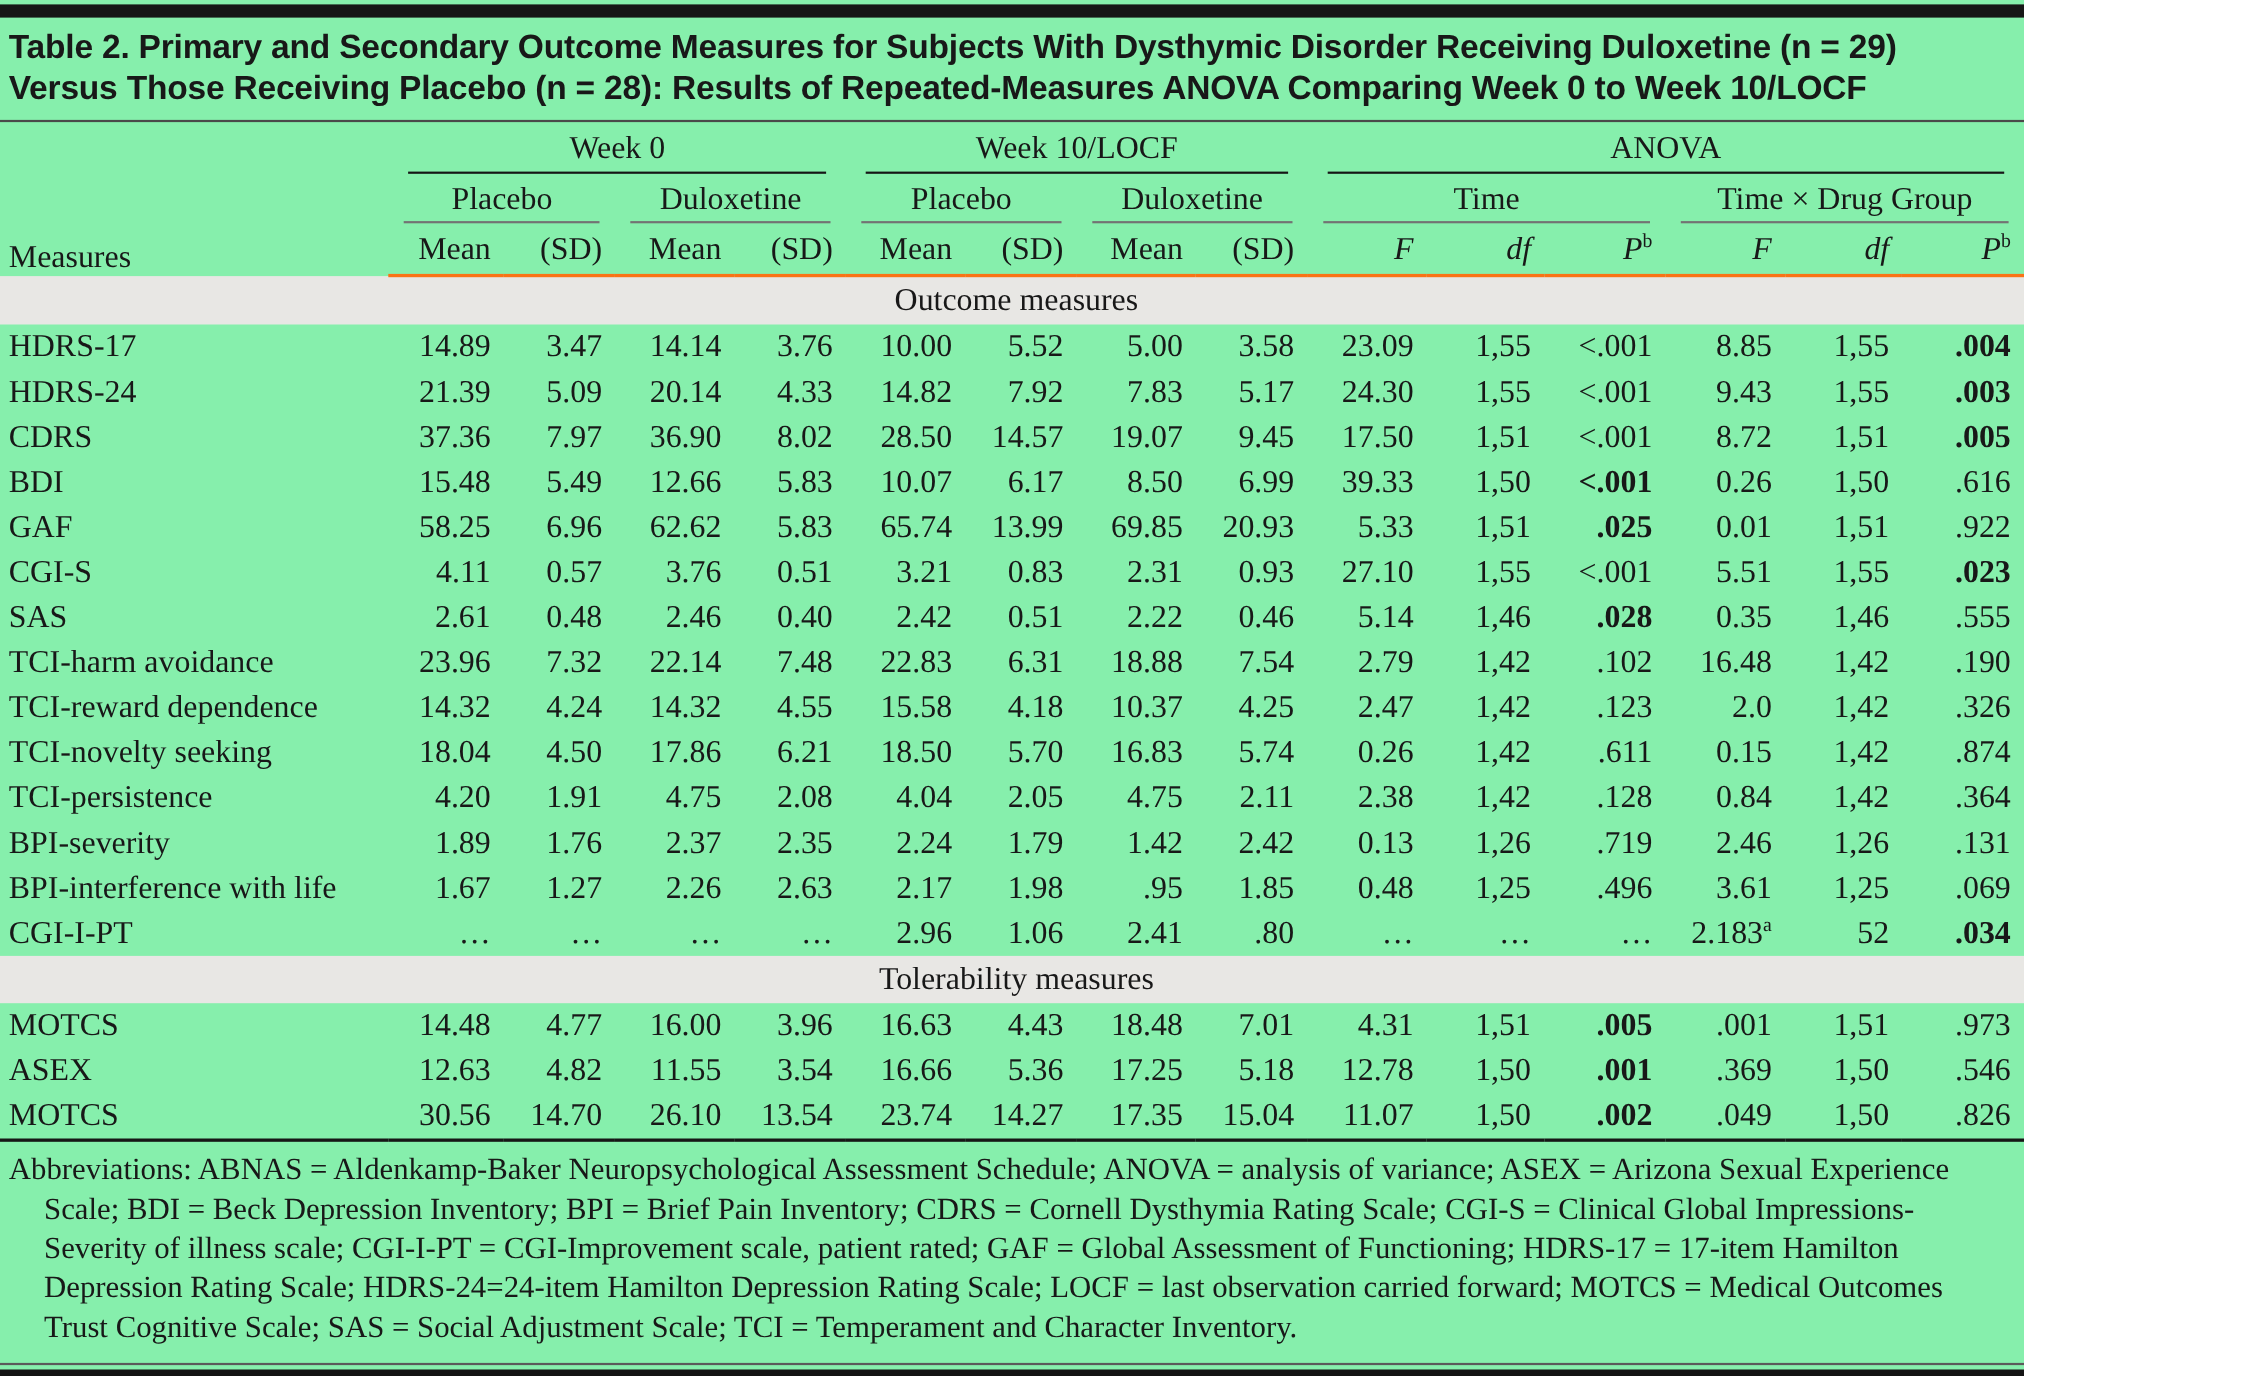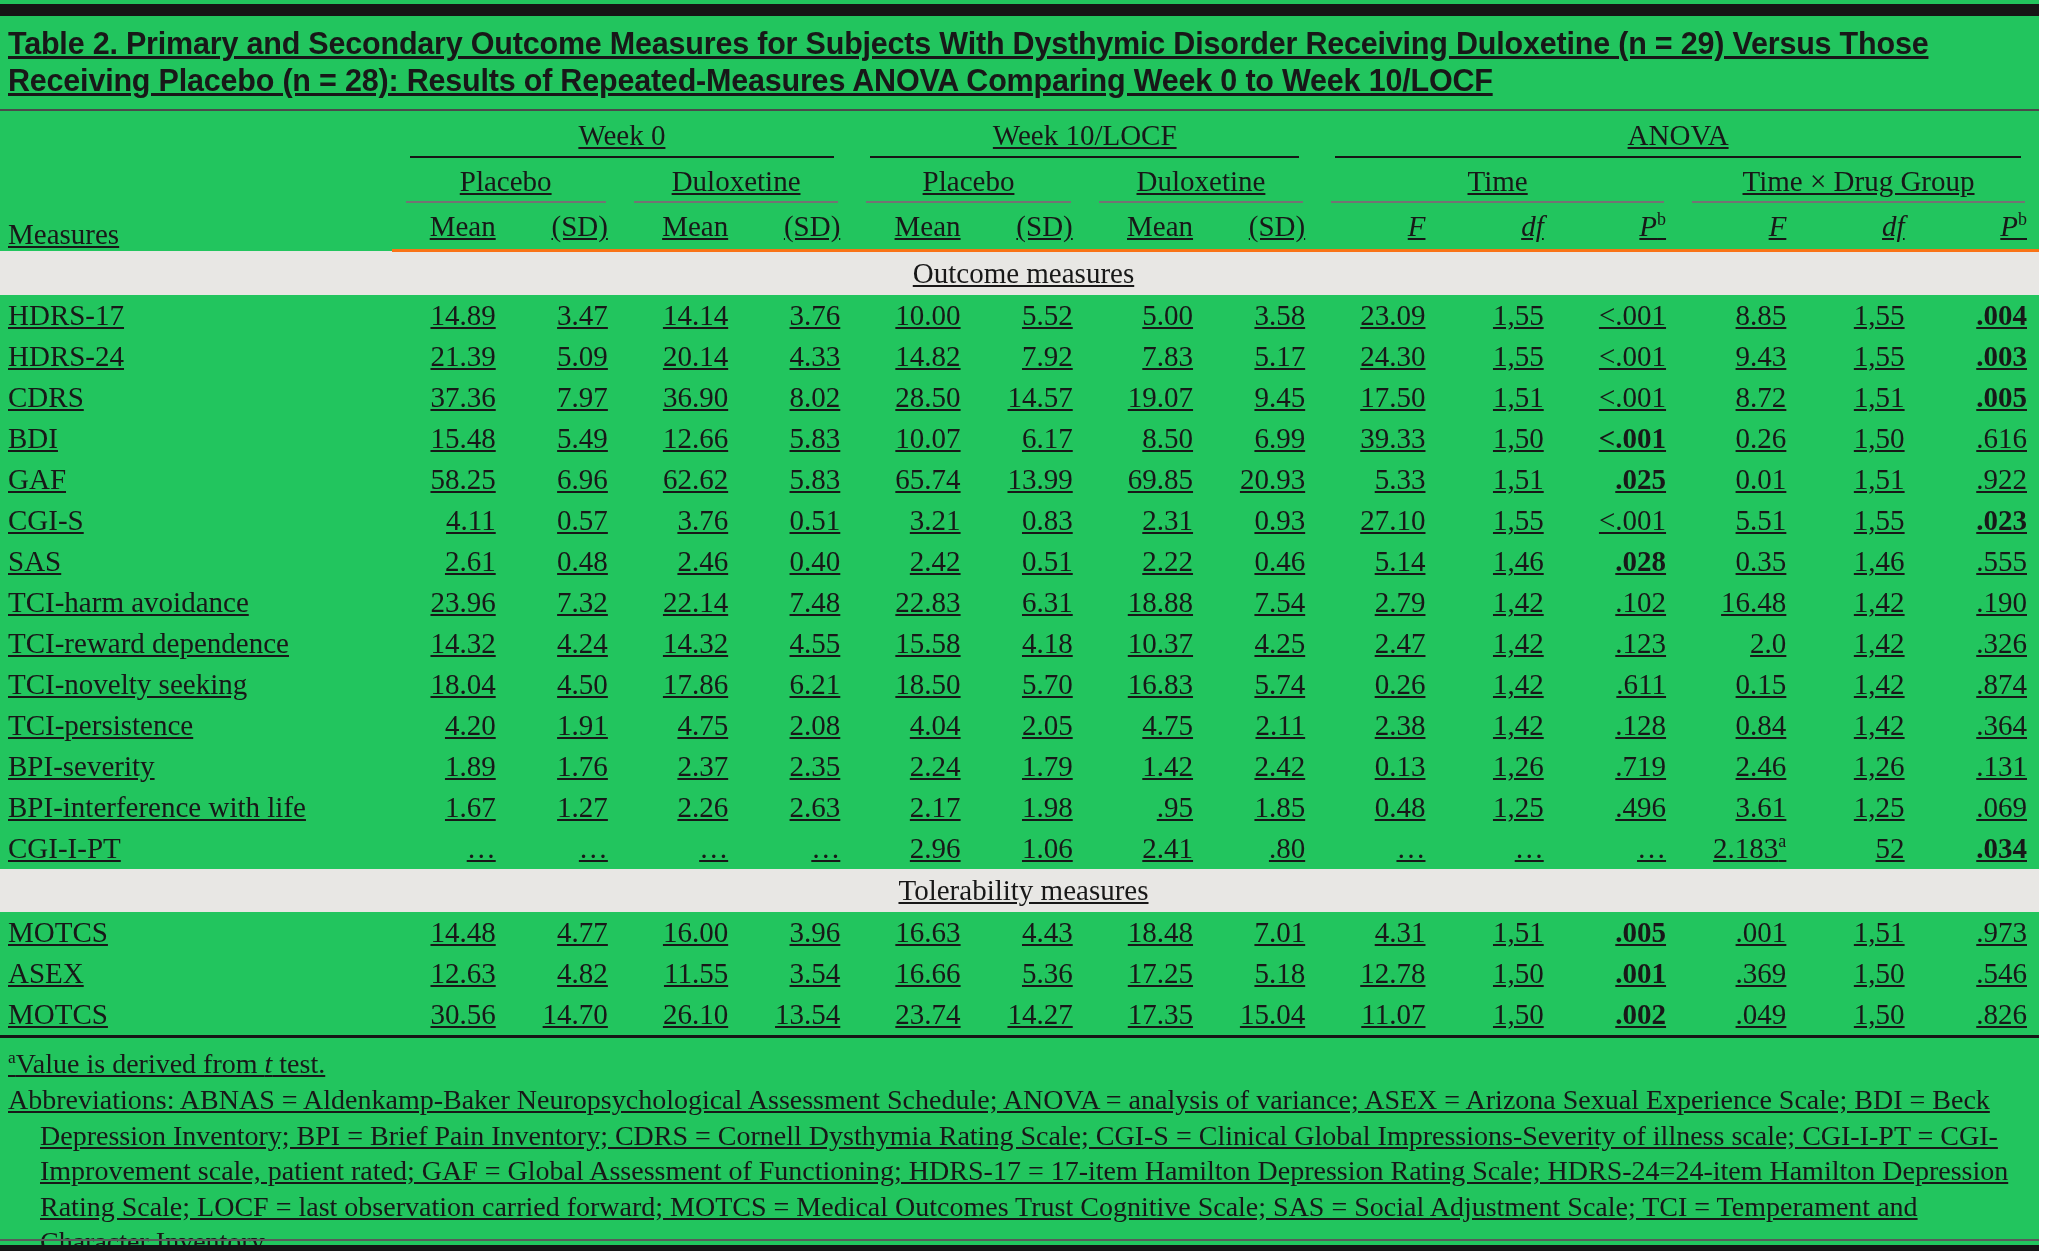--- a/index.html
+++ b/index.html
@@ -1,20 +1,19 @@
 <!DOCTYPE html>
 <html><head>
 <meta charset="utf-8">
 <style>
   html,body { margin:0; padding:0; background:#ffffff; }
   .page {
-    width:2039px; height:1251px; box-sizing:border-box;
-    background:#22c55e; color:#181818; position:relative; overflow:hidden;
+    width:1840px; height:1251px; box-sizing:border-box;
+    background:#86efac; color:#181818; position:relative; overflow:hidden;
     font-family:"Liberation Serif", serif;
-    text-decoration:underline;
   }
   .topgap { height:4px; }
   .topbar { height:12px; background:#161616; }
   .title {
     font-family:"Liberation Sans", sans-serif; font-weight:bold;
     font-size:30.5px; line-height:1.22; letter-spacing:-0.2px;
     padding:9px 10px 10px 8px; border-bottom:2px solid #4a4a4a;
   }
   table { width:100%; border-collapse:collapse; table-layout:fixed; font-size:29px; }
   th, td { padding:0; font-weight:normal; vertical-align:bottom; }
@@ -408,21 +407,20 @@
           <td class="num">1,50</td>
           <td class="num bold">.002</td>
           <td class="num">.049</td>
           <td class="num">1,50</td>
           <td class="num">.826</td>
         </tr>
       </tbody>
   </table>
 
   <div class="footnotes">
-      <p class="fn"><sup>a</sup>Value is derived from <i>t</i> test.</p>
       <p class="fn hang">Abbreviations: ABNAS = Aldenkamp-Baker Neuropsychological Assessment Schedule; ANOVA = analysis of variance; ASEX = Arizona Sexual Experience Scale; BDI = Beck Depression Inventory; BPI = Brief Pain Inventory; CDRS = Cornell Dysthymia Rating Scale; CGI-S = Clinical Global Impressions-Severity of illness scale; CGI-I-PT = CGI-Improvement scale, patient rated; GAF = Global Assessment of Functioning; HDRS-17 = 17-item Hamilton Depression Rating Scale; HDRS-24=24-item Hamilton Depression Rating Scale; LOCF = last observation carried forward; MOTCS = Medical Outcomes Trust Cognitive Scale; SAS = Social Adjustment Scale; TCI = Temperament and Character Inventory.</p>
     </div>
 
   <div class="bottom-rule">
     <div class="r1"></div>
       <div class="g"></div>
       <div class="r2"></div>
   </div>
 </div>
 

